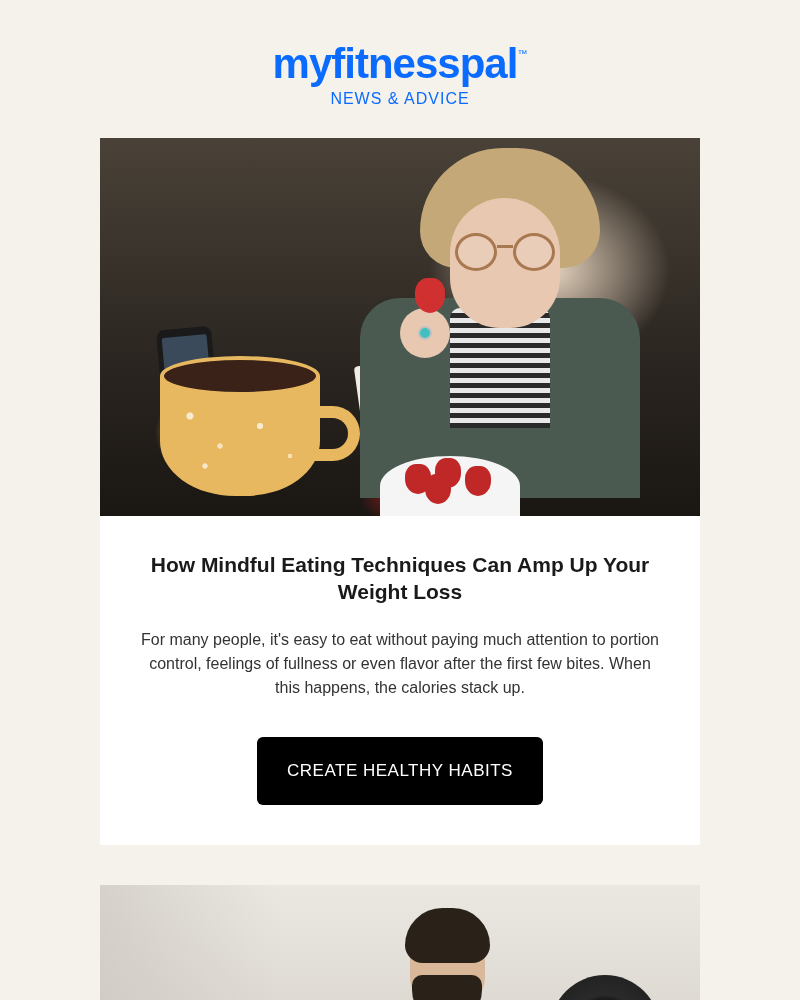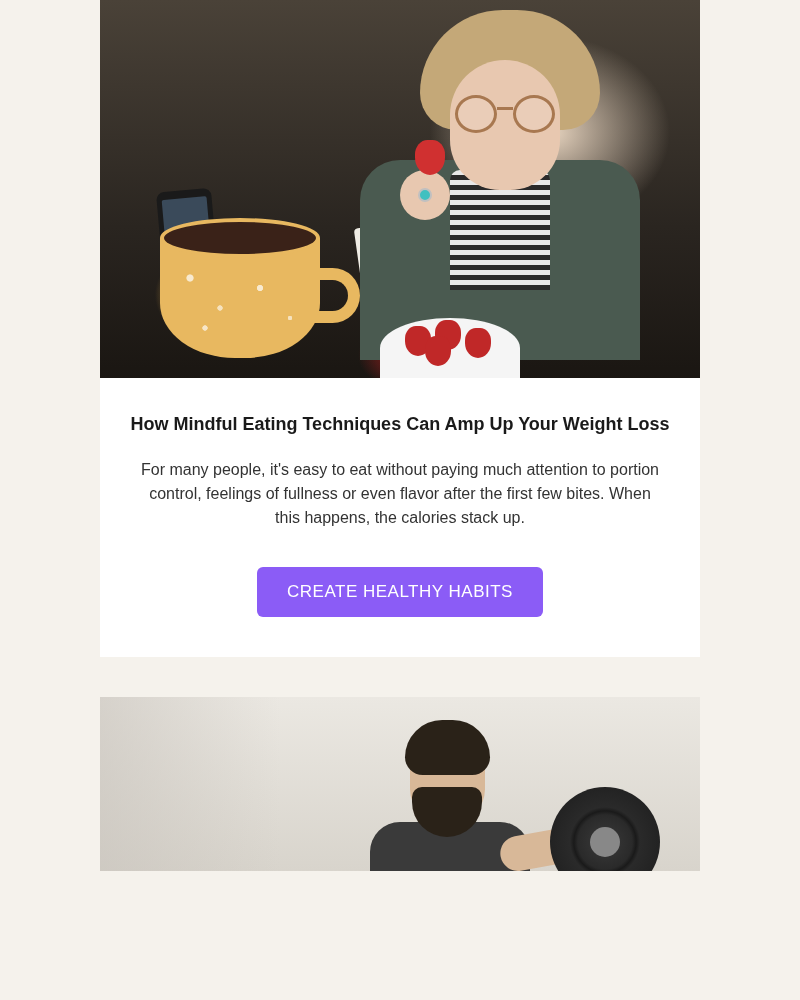--- a/index.html
+++ b/index.html
@@ -270,41 +270,41 @@
     .b1 { top: 8px; left: 25px; }
     .b2 { top: 2px; left: 55px; }
     .b3 { top: 10px; left: 85px; }
     .b4 { top: 18px; left: 45px; }
 
     .card-content {
       padding: 35px 30px 40px;
       text-align: center;
     }
     .card-title {
-      font-size: 18px;
+      font-size: 21px;
       font-weight: 700;
       color: #1a1a1a;
       line-height: 1.3;
       margin-bottom: 22px;
     }
     .card-text {
       font-size: 16px;
       color: #333;
       line-height: 1.5;
       margin-bottom: 37px;
       padding: 0 6px;
     }
     .cta-button {
       display: inline-block;
-      background: #8b5cf6;
+      background: #000000;
       color: #fff;
       font-size: 17px;
       font-weight: 500;
       letter-spacing: 0.5px;
-      padding: 15px 30px;
+      padding: 24px 30px;
       border: none;
       border-radius: 6px;
       cursor: pointer;
     }
 
     .hero-image-2 {
       width: 100%;
       height: 174px;
       position: relative;
       overflow: hidden;
@@ -388,20 +388,26 @@
       height: 30px;
       background: #888;
       border-radius: 50%;
     }
   </style>
 </head>
 <body>
 
 <div class="container">
 
+  <div class="header">
+    <div class="logo">
+      <span class="logo-text">myfitnesspal</span><span class="logo-tm">™</span>
+    </div>
+    <div class="tagline">NEWS &amp; ADVICE</div>
+  </div>
 
   <div class="card">
     <div class="hero-image" aria-label="Woman eating strawberry while journaling at table with coffee">
       <div class="photo-bg"></div>
       <div class="phone"></div>
       <div class="notebook"></div>
       <div class="pen"></div>
       <div class="person">
         <div class="sweater"></div>
         <div class="shirt"></div>

